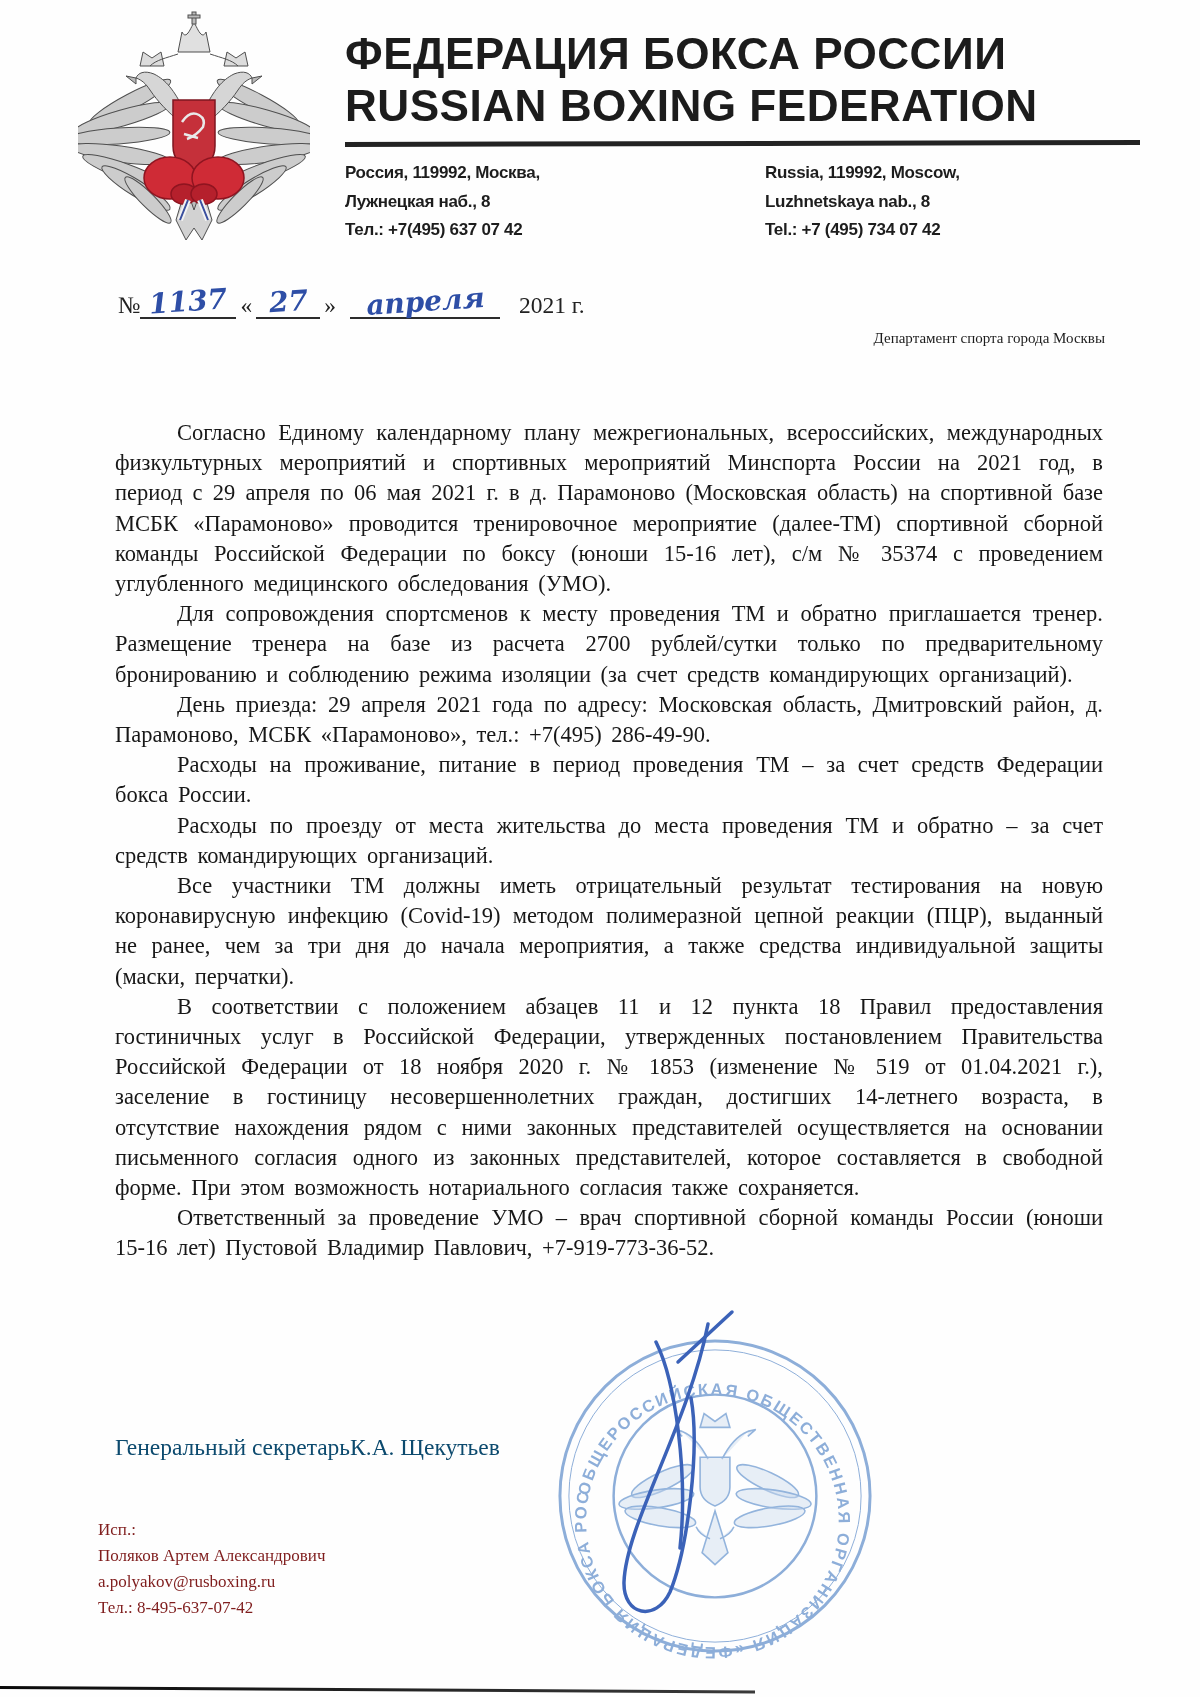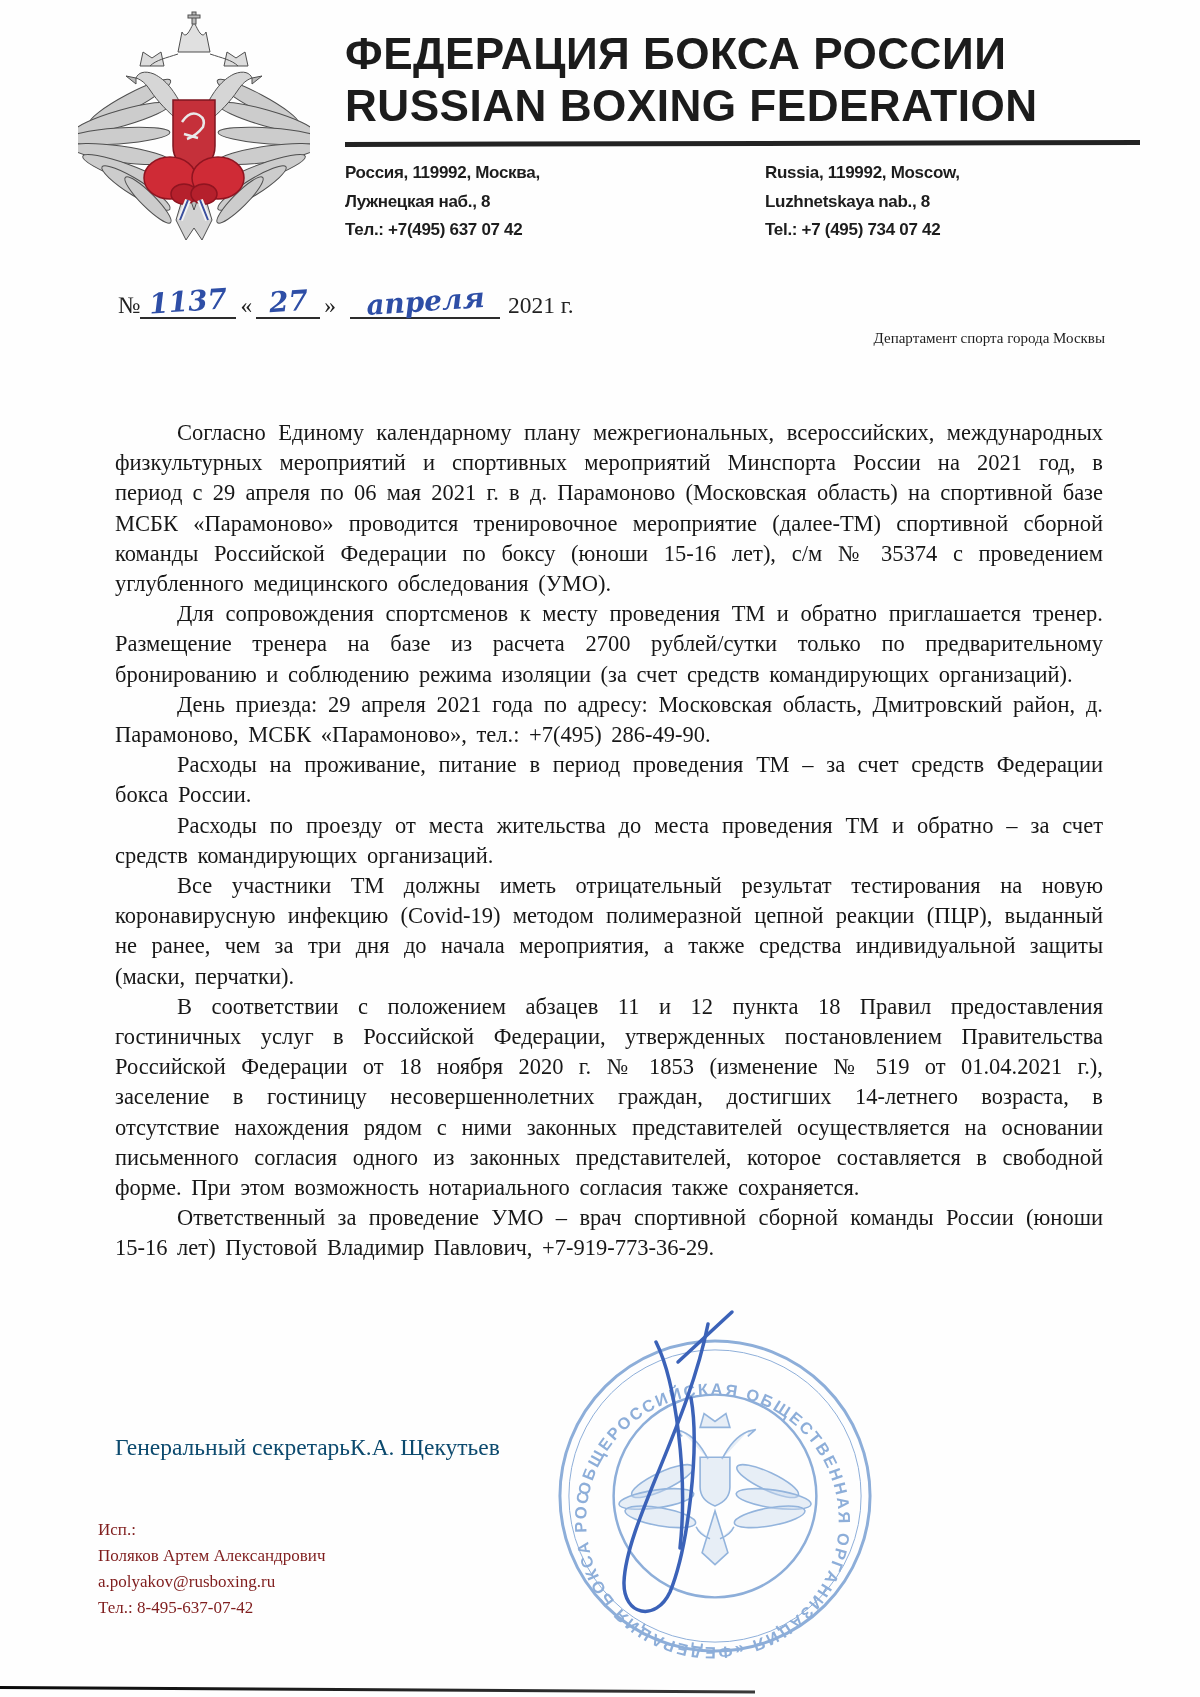--- a/index.html
+++ b/index.html
@@ -32,21 +32,21 @@
   .blank { display:inline-block; border-bottom:2px solid #2c2c2c; text-align:center; position:relative; }
   .blank-num   { width:96px;  }
   .blank-day   { width:64px;  }
   .blank-month { width:150px; margin-left:10px; }
   .hand {
     font-family:"DejaVu Serif", serif; font-style:italic; font-weight:bold;
     color:#2e4ea6; font-size:28px; display:inline-block;
     transform:rotate(-4deg) translateY(1px);
   }
   .ref-sep { margin:0 4px; }
-  .ref-year { margin-left:8px; }
+  .ref-year { margin-left:19px; }
   
   .addressee {
     position:absolute; right:95px; top:330px;
     font-size:15px; color:#1d1d1d;text-align:right;
   }
   
   .body-text {
     position:absolute; left:115px; top:374px; width:988px;
     font-size:22.5px; line-height:30.2px; text-align:justify;
     word-spacing:4px; color:#171717;margin-top:44px;
@@ -164,21 +164,21 @@
   <div class="addressee">Департамент спорта города Москвы</div>
 
   <div class="body-text">
     <p>Согласно Единому календарному плану межрегиональных, всероссийских, международных физкультурных мероприятий и спортивных мероприятий Минспорта России на 2021 год, в период с 29 апреля по 06 мая 2021 г. в д. Парамоново (Московская область) на спортивной базе МСБК «Парамоново» проводится тренировочное мероприятие (далее-ТМ) спортивной сборной команды Российской Федерации по боксу (юноши 15-16 лет), с/м № 35374 с проведением углубленного медицинского обследования (УМО).</p>
     <p>Для сопровождения спортсменов к месту проведения ТМ и обратно приглашается тренер. Размещение тренера на базе из расчета 2700 рублей/сутки только по предварительному бронированию и соблюдению режима изоляции (за счет средств командирующих организаций).</p>
     <p>День приезда: 29 апреля 2021 года по адресу: Московская область, Дмитровский район, д. Парамоново, МСБК «Парамоново», тел.: +7(495) 286-49-90.</p>
     <p>Расходы на проживание, питание в период проведения ТМ – за счет средств Федерации бокса России.</p>
     <p>Расходы по проезду от места жительства до места проведения ТМ и обратно – за счет средств командирующих организаций.</p>
     <p>Все участники ТМ должны иметь отрицательный результат тестирования на новую коронавирусную инфекцию (Covid-19) методом полимеразной цепной реакции (ПЦР), выданный не ранее, чем за три дня до начала мероприятия, а также средства индивидуальной защиты (маски, перчатки).</p>
     <p>В соответствии с положением абзацев 11 и 12 пункта 18 Правил предоставления гостиничных услуг в Российской Федерации, утвержденных постановлением Правительства Российской Федерации от 18 ноября 2020 г. № 1853 (изменение № 519 от 01.04.2021 г.), заселение в гостиницу несовершеннолетних граждан, достигших 14-летнего возраста, в отсутствие нахождения рядом с ними законных представителей осуществляется на основании письменного согласия одного из законных представителей, которое составляется в свободной форме. При этом возможность нотариального согласия также сохраняется.</p>
-    <p>Ответственный за проведение УМО – врач спортивной сборной команды России (юноши 15-16 лет) Пустовой Владимир Павлович, +7-919-773-36-29.</p>
+    <p>Ответственный за проведение УМО – врач спортивной сборной команды России (юноши 15-16 лет) Пустовой Владимир Павлович, +7-919-773-36-52.</p>
   </div>
 
   <svg class="stamp" viewBox="0 0 330 330">
     <g fill="none" stroke="#7ea3d4">
       <circle cx="165" cy="165" r="156" stroke-width="3"></circle>
       <circle cx="165" cy="165" r="147" stroke-width="1"></circle>
       <circle cx="165" cy="165" r="102" stroke-width="2.5"></circle>
     </g>
     <defs>
       <path id="ringPath" d="M 38,165 A 127,127 0 1 1 37.9,165.5" fill="none"></path>

